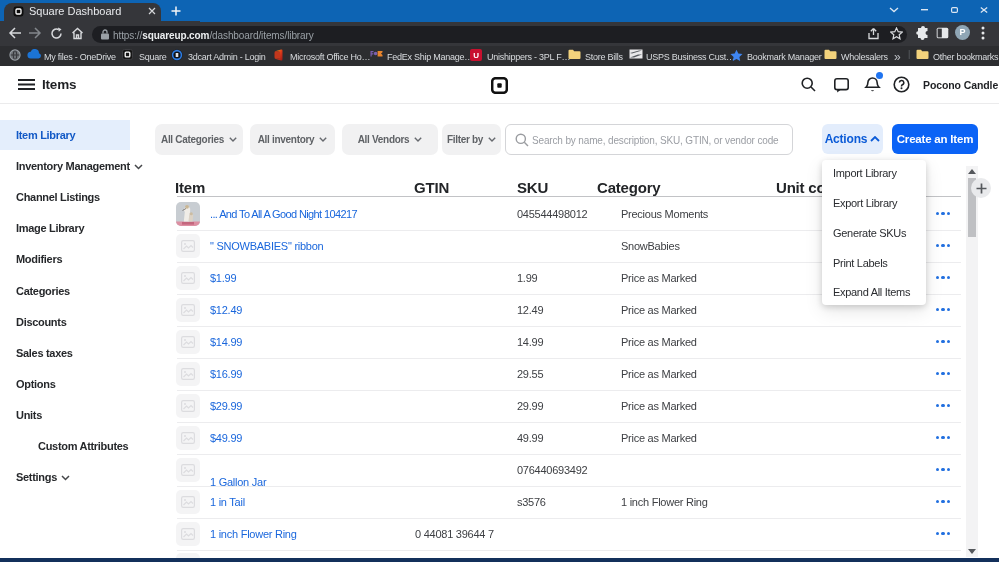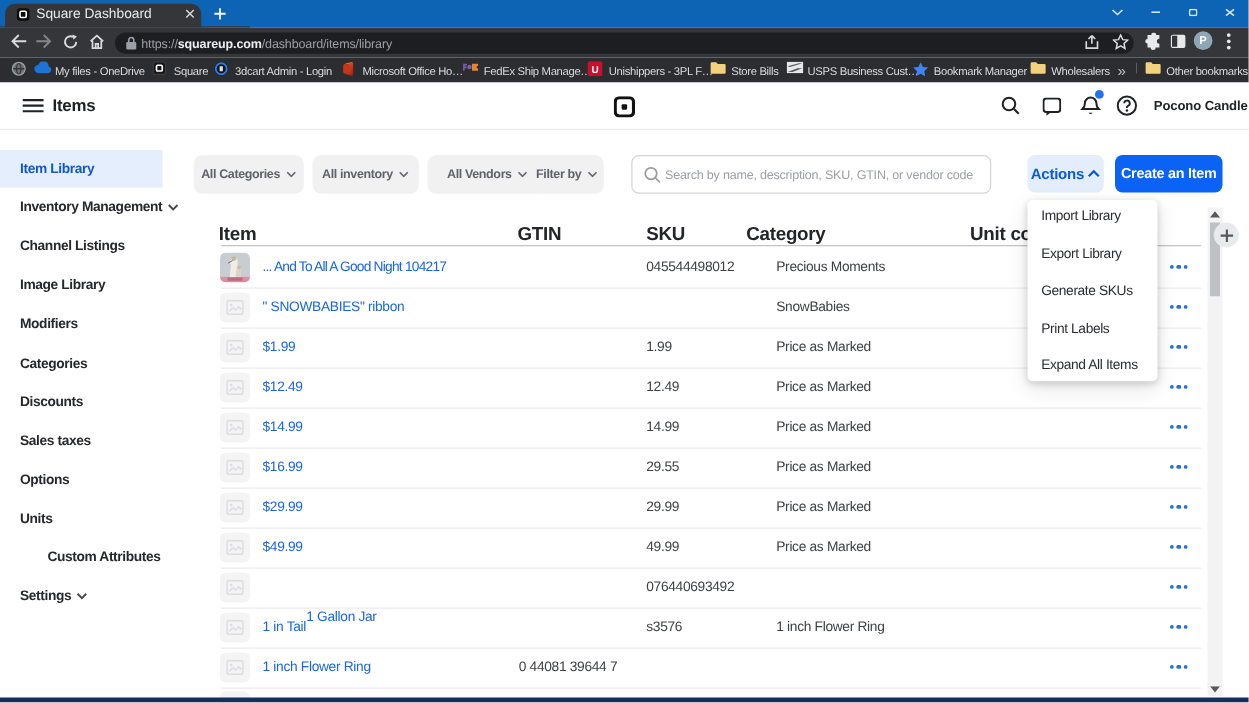--- a/index.html
+++ b/index.html
@@ -258,21 +258,21 @@
 <div id="pills">
     <div class="pill" style="left:155px; width:88px;">All Categories<svg width="8" height="5" viewBox="0 0 8 5" style="margin-left:5px;">
         <path d="M0.8 0.8 L4 4 L7.2 0.8" fill="none" stroke="#66696e" stroke-width="1.4"></path>
       </svg></div>
     <div class="pill" style="left:250px; width:85px;">All inventory<svg width="8" height="5" viewBox="0 0 8 5" style="margin-left:5px;">
         <path d="M0.8 0.8 L4 4 L7.2 0.8" fill="none" stroke="#66696e" stroke-width="1.4"></path>
       </svg></div>
     <div class="pill" style="left:342px; width:96px;">All Vendors<svg width="8" height="5" viewBox="0 0 8 5" style="margin-left:5px;">
         <path d="M0.8 0.8 L4 4 L7.2 0.8" fill="none" stroke="#66696e" stroke-width="1.4"></path>
       </svg></div>
-    <div class="pill" style="left:424px; width:59px;">Filter by<svg width="8" height="5" viewBox="0 0 8 5" style="margin-left:5px;">
+    <div class="pill" style="left:442px; width:59px;">Filter by<svg width="8" height="5" viewBox="0 0 8 5" style="margin-left:5px;">
         <path d="M0.8 0.8 L4 4 L7.2 0.8" fill="none" stroke="#66696e" stroke-width="1.4"></path>
       </svg></div>
   </div>
 <div class="abs searchbox"></div>
 <svg class="abs" style="left:515px; top:133px;" width="14" height="14" viewBox="0 0 14 14">
   <circle cx="5.8" cy="5.8" r="4.6" fill="none" stroke="#9a9ca0" stroke-width="1.4"></circle>
   <path d="M9.3 9.3 L13 13" stroke="#9a9ca0" stroke-width="1.4"></path>
 </svg>
 <div class="abs" style="left:532px; top:134.5px; font-size:10px; letter-spacing:-0.15px; color:#9b9ea4;">Search by name, description, SKU, GTIN, or vendor code</div>
 <div class="abs actions">Actions&nbsp;<svg width="10" height="6" viewBox="0 0 10 6">
@@ -419,21 +419,21 @@
       <i></i>
     </div>
     <div class="row-line" style="top:454px;"></div>
     <div class="thumb" style="top:458px;">
       <svg width="14" height="12" viewBox="0 0 14 12" style="position:absolute;left:5px;top:6px;">
         <rect x="0.6" y="0.6" width="12.8" height="10.8" rx="1.6" fill="none" stroke="#dcdcdf" stroke-width="1.2"></rect>
         <circle cx="4" cy="4" r="1" fill="#dcdcdf"></circle>
         <path d="M2.5 9 L5.5 6 L7.5 8 L10 5.5 L12 7.5" fill="none" stroke="#dcdcdf" stroke-width="1.2"></path>
       </svg>
     </div>
-    <div class="cell link" style="left:210px; top:488px;margin-left:35px;">1 Gallon Jar</div>
+    <div class="cell link" style="left:210px; top:476px;">1 Gallon Jar</div>
     <div class="cell" style="left:517px; top:464px;">076440693492</div>
     <div class="dots" style="top:468px;">
       <i></i>
       <i></i>
       <i></i>
     </div>
     <div class="row-line" style="top:486px;"></div>
     <div class="thumb" style="top:490px;">
       <svg width="14" height="12" viewBox="0 0 14 12" style="position:absolute;left:5px;top:6px;">
         <rect x="0.6" y="0.6" width="12.8" height="10.8" rx="1.6" fill="none" stroke="#dcdcdf" stroke-width="1.2"></rect>

